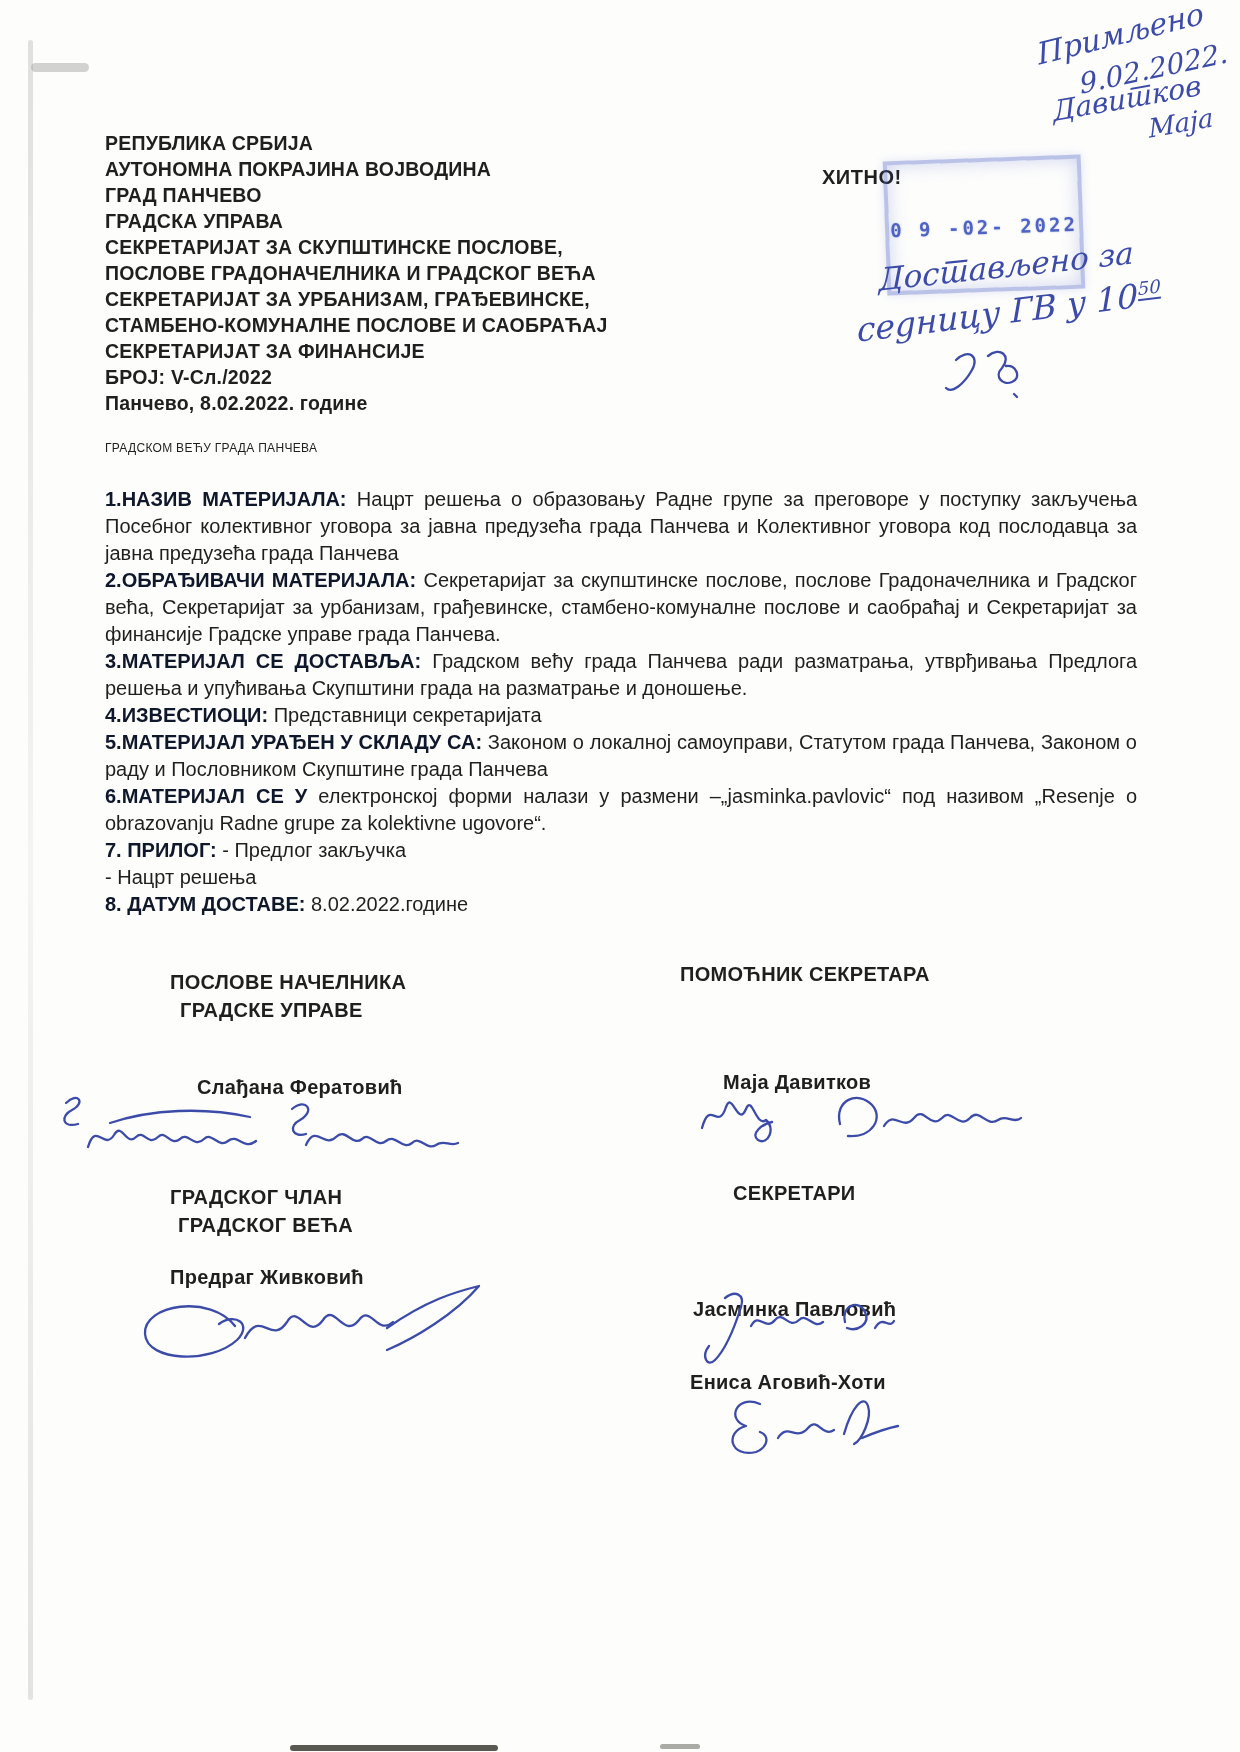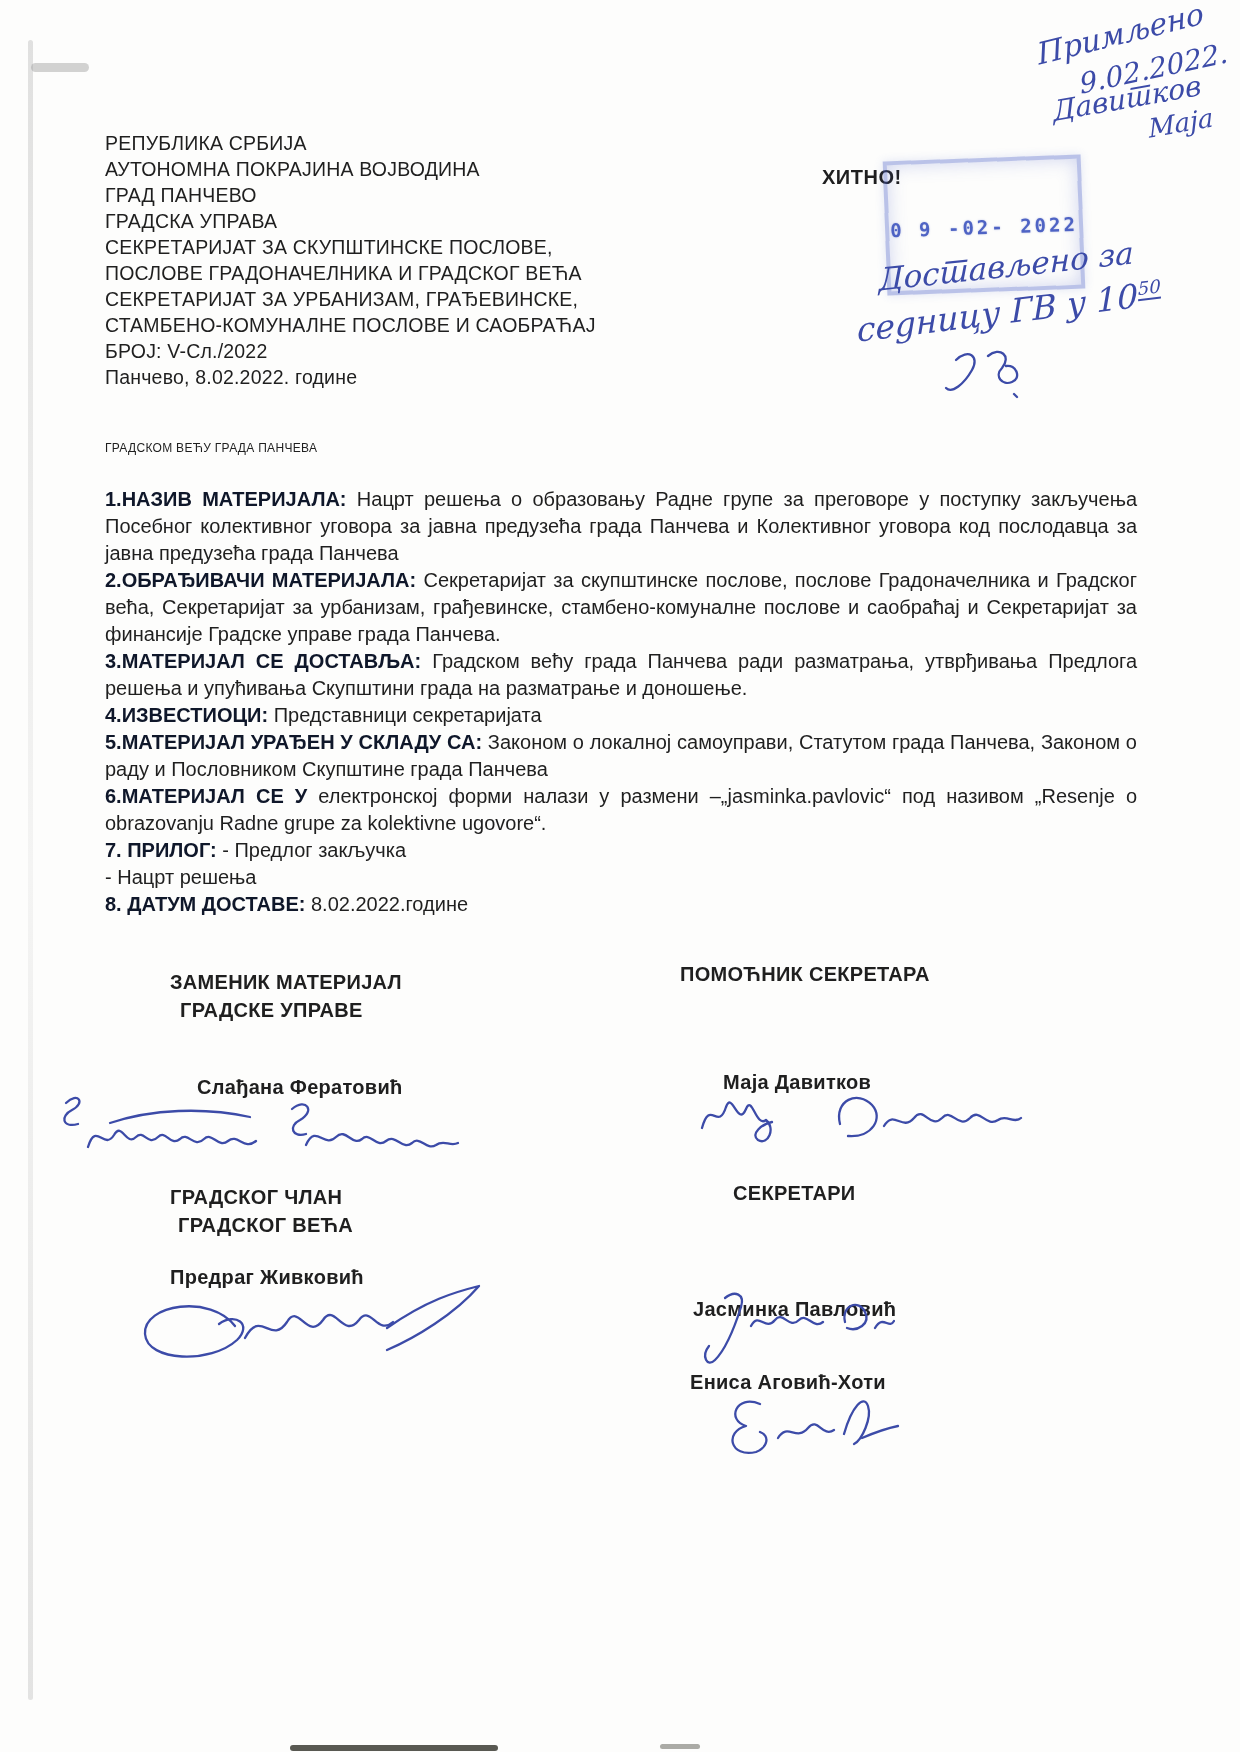--- a/index.html
+++ b/index.html
@@ -25,21 +25,21 @@
     position:absolute;left:290px;top:1745px;width:208px;height:6px;
     background:#3c3c34;opacity:.85;border-radius:3px;
   }
   .scan-smudge-bottom2{
     position:absolute;left:660px;top:1744px;width:40px;height:5px;
     background:rgba(90,90,80,.5);border-radius:3px;
   }
   
   .header{
     position:absolute;left:105px;top:130px;width:640px;
-    font-size:19.5px;line-height:26px;font-weight:400;letter-spacing:.2px;
+    font-size:19.5px;line-height:26px;font-weight:700;letter-spacing:.2px;
   }
   .urgent{
     position:absolute;left:822px;top:166px;
     font-size:20px;font-weight:700;letter-spacing:.5px;
   }
   .recipient{
     position:absolute;left:105px;top:441px;
     font-size:12px;font-weight:400;letter-spacing:.3px;
   }
   .body-block{
@@ -89,20 +89,21 @@
 
   <div class="header">
     <div>РЕПУБЛИКА СРБИЈА</div>
     <div>АУТОНОМНА ПОКРАЈИНА ВОЈВОДИНА</div>
     <div>ГРАД ПАНЧЕВО</div>
     <div>ГРАДСКА  УПРАВА</div>
     <div>СЕКРЕТАРИЈАТ ЗА СКУПШТИНСКЕ ПОСЛОВЕ,</div>
     <div>ПОСЛОВЕ ГРАДОНАЧЕЛНИКА И ГРАДСКОГ ВЕЋА</div>
     <div>СЕКРЕТАРИЈАТ ЗА УРБАНИЗАМ, ГРАЂЕВИНСКЕ,</div>
     <div>СТАМБЕНО-КОМУНАЛНЕ ПОСЛОВЕ И САОБРАЋАЈ</div>
+    <div>СЕКРЕТАРИЈАТ ЗА  ФИНАНСИЈЕ</div>
     <div>БРОЈ: V-Сл./2022</div>
     <div>Панчево, 8.02.2022. године</div>
   </div>
 
   <div class="urgent">ХИТНО!</div>
 
   <div class="stamp-box">
     <div class="stamp-date">0 9 -02- 2022</div>
   </div>
 
@@ -129,21 +130,21 @@
     <p><b>2.ОБРАЂИВАЧИ  МАТЕРИЈАЛА:</b> <span>Секретаријат за скупштинске послове, послове Градоначелника и Градског већа, Секретаријат за урбанизам, грађевинске, стамбено-комуналне послове и саобраћај  и Секретаријат за финансије Градске управе града Панчева.</span></p>
     <p><b>3.МАТЕРИЈАЛ СЕ ДОСТАВЉА:</b> <span>Градском већу града Панчева ради разматрања, утврђивања Предлога решења и упућивања Скупштини града на разматрање и доношење.</span></p>
     <p><b>4.ИЗВЕСТИОЦИ:</b> <span>Представници секретаријата</span></p>
     <p><b>5.МАТЕРИЈАЛ УРАЂЕН У СКЛАДУ СА:</b> <span>Законом о локалној самоуправи, Статутом града Панчева, Законом о раду и Пословником Скупштине града Панчева</span></p>
     <p><b>6.МАТЕРИЈАЛ СЕ У</b> <span>електронској форми налази у размени –„jasminka.pavlovic“ под називом „Resenje o obrazovanju Radne grupe za kolektivne ugovore“.</span></p>
     <p><b>7. ПРИЛОГ:</b> <span>- Предлог  закључка</span></p>
     <p><b></b> <span>- Нацрт решења</span></p>
     <p><b>8. ДАТУМ ДОСТАВЕ:</b> <span>8.02.2022.године</span></p>
   </div>
 
-  <div class="sig-title" style="left:170px;top:971px;">ЗАМЕНИК  МАТЕРИЈАЛ</div>
+  <div class="sig-title" style="left:170px;top:971px;">ПОСЛОВЕ  НАЧЕЛНИКА</div>
   <div class="sig-title" style="left:180px;top:999px;">ГРАДСКЕ УПРАВЕ</div>
   <div class="sig-title" style="left:680px;top:963px;">ПОМОЋНИК СЕКРЕТАРА</div>
 
   <div class="sig-name" style="left:197px;top:1076px;">Слађана Фератовић</div>
   <div class="sig-name" style="left:723px;top:1071px;">Маја Давитков</div>
 
   <svg class="sig-svg" style="left:52px;top:1093px;" width="410" height="75" viewBox="0 0 410 75">
     <path d="M14,10 C26,-2 34,10 20,17 C8,23 10,35 26,31"></path>
     <path d="M36,54 C44,28 52,58 62,42 C70,28 74,54 84,44 C92,36 96,54 106,44 C114,36 118,54 128,46 C136,38 142,56 152,46 C160,38 166,56 176,48 C186,40 192,58 204,48"></path>
     <path d="M58,30 C100,16 152,14 198,24"></path>

